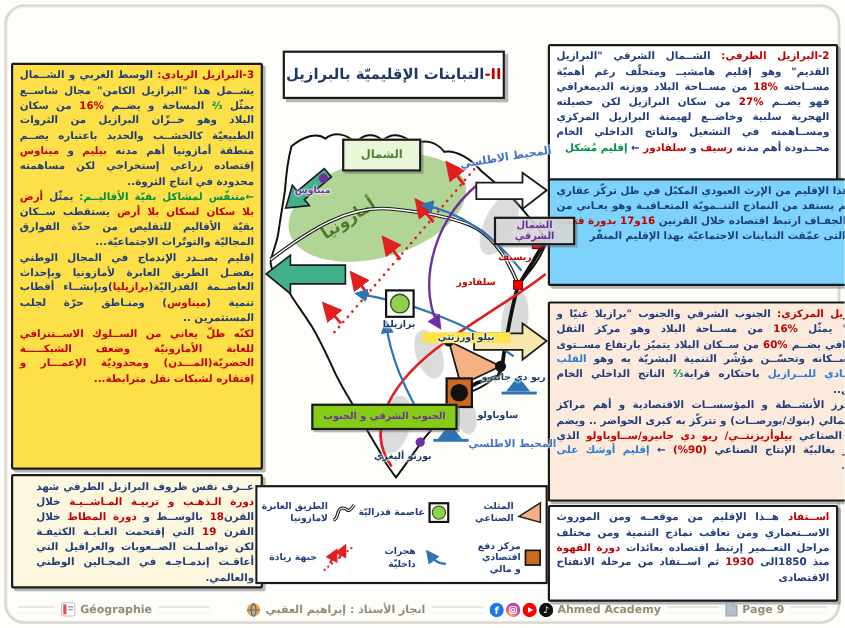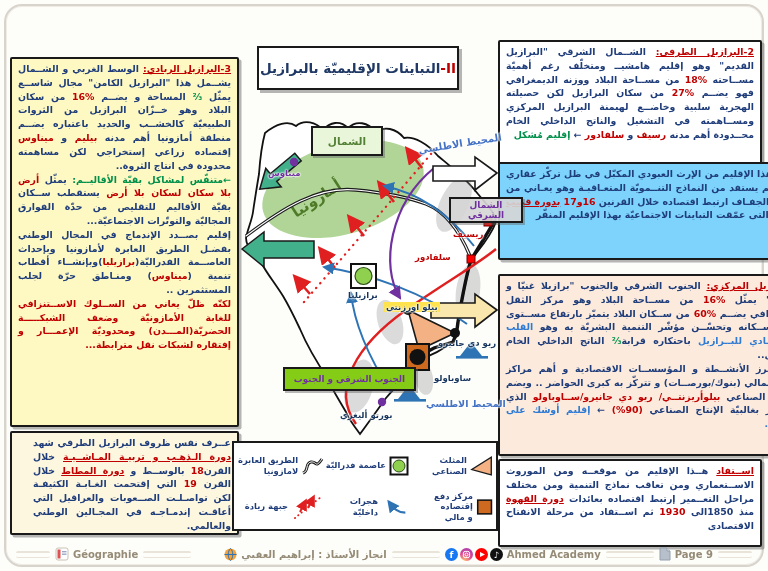--- a/index.html
+++ b/index.html
@@ -6,21 +6,21 @@
   .page{position:relative;width:768px;height:571px;background:#fdfdfa;overflow:hidden;}
   .frame{position:absolute;inset:4px;border:2px solid #d8d4cb;border-radius:18px;box-shadow:inset 0 0 0 1px #efece6;pointer-events:none;}
 
   
   .tbox{position:absolute;border:2px solid #1a1a1a;border-radius:2px;
         box-shadow:2.5px 2.5px 0 rgba(110,110,110,.5);
         padding:3px 6px;direction:rtl;text-align:justify;font-weight:bold;
         font-size:9.4px;line-height:1.47;color:#1f3d7a;overflow:hidden;box-sizing:border-box;background:#fff;}
   .tbox p{margin:0;}
   .t-b{color:#1f3d7a;} .t-r{color:#c00000;} .t-g{color:#00904a;}
-  .t-lb{color:#2f7bd4;} .u{text-decoration:underline;}
+  .t-lb{color:#2f7bd4;} .u{}
 
   
   .title-box{position:absolute;left:257px;top:46px;width:198px;height:40px;
         border:2px solid #1a1a1a;background:#fff;box-shadow:3px 3px 0 rgba(110,110,110,.5);
         display:flex;align-items:center;justify-content:center;direction:rtl;
         font-size:13.5px;font-weight:bold;color:#1f3864;}
 
   
   .map{position:absolute;left:238px;top:86px;width:260px;height:357px;}
   .map svg{position:absolute;left:0;top:0;}
@@ -49,21 +49,21 @@
 <body>
 
 <div class="page">
   <div class="frame"></div>
 
   <div class="title-box">
     <span class="t-r">II-</span>
       <span> التباينات الإقليميّة بالبرازيل</span>
   </div>
 
-  <div class="tbox" style="left:10px;top:57px;width:229px;height:370px;background:#fef9c3;">
+  <div class="tbox" style="left:10px;top:57px;width:229px;height:370px;background:#fde047;">
     <p>
       <span class="t-r u">3-البرازيل الريادي:</span><span class="t-b"> الوسط الغربي و الشــمال  يشــمل هذا "البرازيل الكامن" مجال شاســع يمثّل </span><span class="t-g">⅔</span><span class="t-b"> المساحة و يضــم </span><span class="t-r">%16</span><span class="t-b"> من سكان البلاد وهو خــزّان البرازيل من الثروات الطبيعيّة كالخشــب والحديد باعتباره يضــم منطقة أمازونيا أهم مدنه </span><span class="t-r">بيليم</span><span class="t-b"> و </span><span class="t-r">ميناوس</span><span class="t-b"> إقتصاده زراعي إستخراجي لكن مساهمته محدودة في انتاج الثروة..</span>
     </p>
     <p>
       <span class="t-g">←متنفّس لمشاكل بقيّة الأقاليــم:</span><span class="t-b"> يمثّل </span><span class="t-r">أرض بلا سكان لسكان بلا أرض</span><span class="t-b"> يستقطب ســكان بقيّة الأقاليم للتقليص من حدّة الفوارق المجاليّة والتوتّرات الاجتماعيّة...</span>
     </p>
     <p>
       <span class="t-b">إقليم بصــدد الإندماج في المجال الوطني بفضـل الطريق العابرة لأمازونيا وبإحداث العاصــمة الفدراليّة(</span><span class="t-r">برازيليا</span><span class="t-b">)وبإنشــاء أقطاب تنمية (</span><span class="t-r">ميناوس</span><span class="t-b">) ومنـاطق حرّة لجلب المستثمرين ..</span>
     </p>
     <p>
@@ -193,21 +193,21 @@
     <div class="regionbox" style="left:175px;top:111px;width:70px;height:22px;background:rgba(214,214,214,.92);color:#7030a0;font-size:9px;">الشمال الشرقي</div>
     <div class="regionbox" style="left:9px;top:281px;width:129px;height:20px;background:#84cc16;color:#7030a0;font-size:8.8px;">الجنوب الشرقي و الجنوب</div>
 
     <div class="maplabel" style="left:180px;top:52px;color:#4472c4;font-size:10px;transform:rotate(-9deg);">المحيط الاطلسي</div>
     <div class="maplabel" style="left:188px;top:312px;color:#4472c4;font-size:9.5px;">المحيط الاطلسي</div>
 
     <div class="maplabel" style="left:30px;top:82px;color:#7030a0;font-size:8.5px;">ميناوس</div>
     <div class="maplabel" style="left:215px;top:143px;color:#c00000;font-size:8.5px;">ريسيف</div>
     <div class="maplabel" style="left:177px;top:166px;color:#c00000;font-size:8.5px;">سلفادور</div>
     <div class="maplabel" style="left:110px;top:204px;color:#17365d;font-size:8.5px;">برازيليا</div>
-    <div class="maplabel" style="left:146px;top:216px;color:#17365d;font-size:8.5px;background:#ffe34d;padding:0 2px;">بيلو اورزنتي</div>
+    <div class="maplabel" style="left:146px;top:216px;color:#17365d;font-size:8.5px;background:#ffe34d;padding:0 14px;">بيلو اورزنتي</div>
     <div class="maplabel" style="left:200px;top:252px;color:#17365d;font-size:8.5px;">ريو دي جانيرو</div>
     <div class="maplabel" style="left:196px;top:287px;color:#17365d;font-size:8.5px;">ساوباولو</div>
     <div class="maplabel" style="left:102px;top:324px;color:#17365d;font-size:8.5px;">بورتو أليغري</div>
   </div>
 
   <div class="legend">
     <div class="lgitem">
       <svg width="26" height="24" viewBox="0 0 26 24">
         <polygon points="24,2 24,22 2,16" fill="#f4b183" stroke="#1a1a1a" stroke-width="1.5"></polygon>
       </svg>
@@ -225,21 +225,21 @@
         <path d="M2,18 C8,16 4,8 10,7 C16,6 14,14 21,4" fill="none" stroke="#1c1c1c" stroke-width="3"></path>
         <path d="M2,18 C8,16 4,8 10,7 C16,6 14,14 21,4" fill="none" stroke="#fff" stroke-width="1"></path>
       </svg>
       <span class="lglabel">الطريق العابرة
 لامازونيا</span>
     </div>
     <div class="lgitem">
       <svg width="20" height="20" viewBox="0 0 20 20">
         <rect x="2" y="2" width="16" height="16" fill="#cd6a1f" stroke="#111" stroke-width="1.8"></rect>
       </svg>
-      <span class="lglabel">مركز دفع إقتصاده
+      <span class="lglabel">مركز دفع اقتصادي
 و مالي</span>
     </div>
     <div class="lgitem">
       <svg width="30" height="20" viewBox="0 0 30 20">
         <defs>
             <marker id="lg-blue" markerWidth="8" markerHeight="8" refX="5" refY="3" orient="auto">
               <path d="M0,0 L6,3 L0,6 Z" fill="#2e74b5"></path>
             </marker>
           </defs>
         <path d="M26,16 C18,16 14,12 8,4" fill="none" stroke="#2e74b5" stroke-width="2.2" marker-end="url(#lg-blue)"></path>

